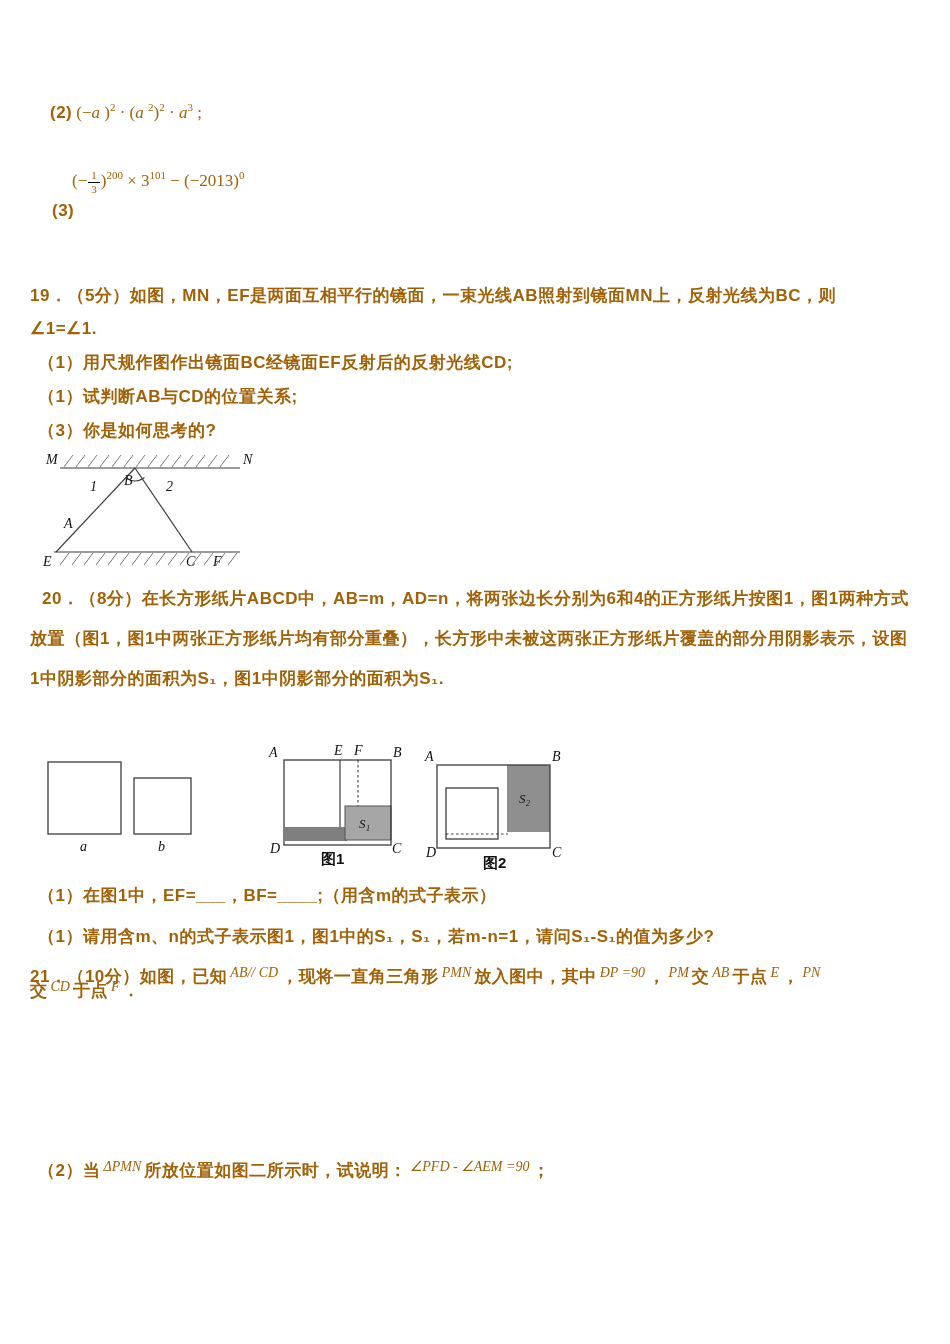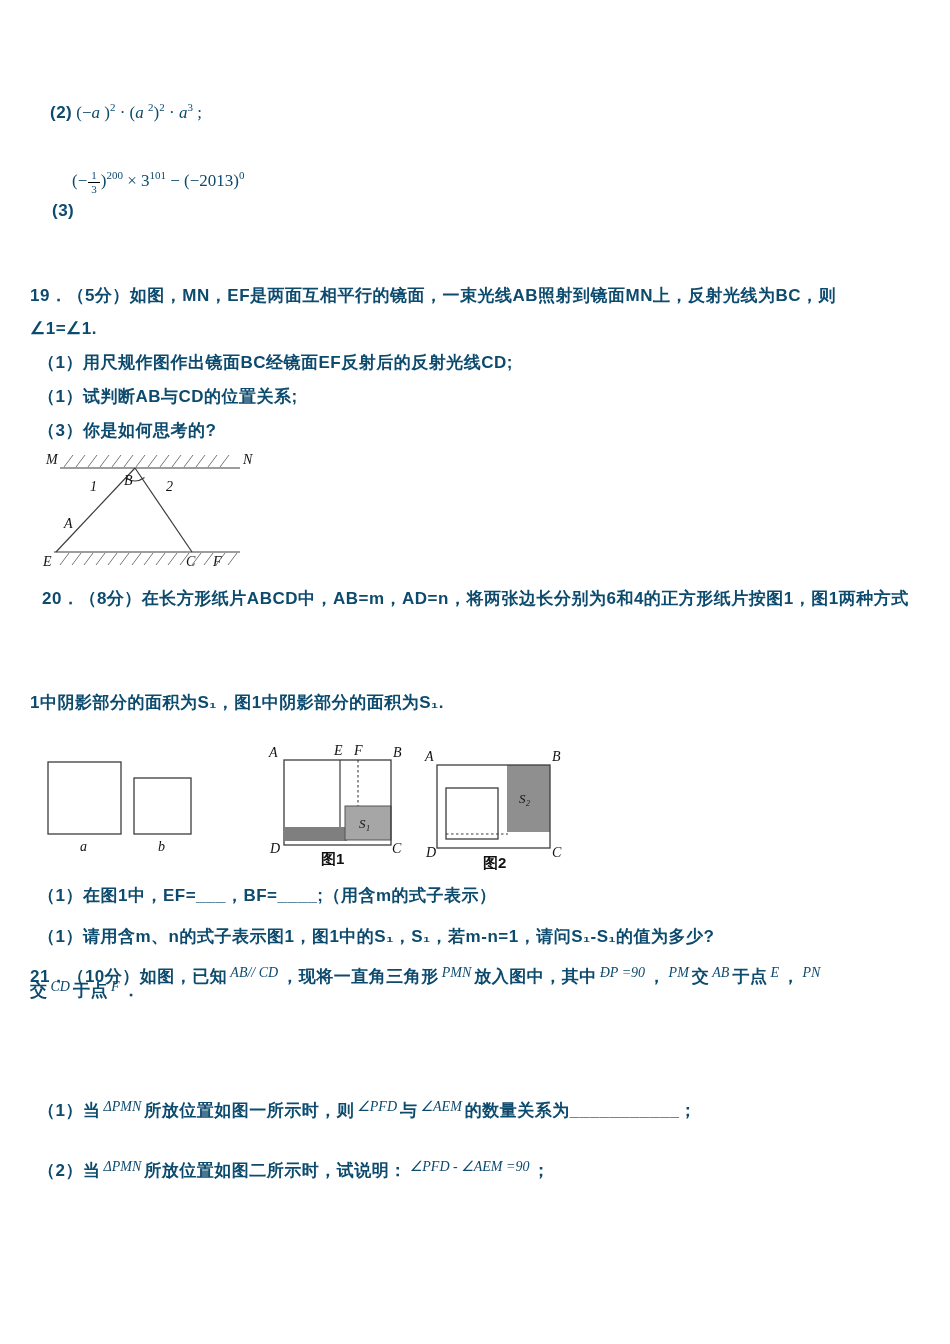--- a/index.html
+++ b/index.html
@@ -1,18 +1,18 @@
 <!DOCTYPE html>
 <html><head>
 <meta charset="utf-8">
 <style>
   html,body { margin:0; padding:0; background:#ffffff; }
   .page {
     position:relative; width:950px; height:1344px; background:#ffffff;
-    font-family:"Liberation Sans", sans-serif; color:#0c4a6e; overflow:hidden;
+    font-family:"Liberation Sans", sans-serif; color:#a16207; overflow:hidden;
   }
   .line {
     position:absolute; font-size:17px; font-weight:700; white-space:nowrap;
     letter-spacing:0.5px; line-height:1.35;
   }
   .blab { font-weight:700; margin-right:4px; }
   .formula { font-weight:400; letter-spacing:0; font-family:"Liberation Serif", serif; }
   .cn { font-weight:700; letter-spacing:0.5px; font-family:"Liberation Sans", sans-serif; font-style:normal; }
   .rm { font-family:"Liberation Serif", serif; font-weight:400; font-style:normal; }
   .it { font-family:"Liberation Serif", serif; font-weight:400; font-style:italic; }
@@ -65,21 +65,22 @@
     <text class="flbl" x="84" y="37">B</text>
     <text class="flbl" x="50" y="43">1</text>
     <text class="flbl" x="126" y="43">2</text>
     <text class="flbl" x="24" y="80">A</text>
     <text class="flbl" x="3" y="118">E</text>
     <text class="flbl" x="146" y="118">C</text>
     <text class="flbl" x="173" y="118">F</text>
   </svg>
 
   <div class="line" style="left:42px; top:588px;">20．（8分）在长方形纸片ABCD中，AB=m，AD=n，将两张边长分别为6和4的正方形纸片按图1，图1两种方式</div>
-  <div class="line" style="left:30px; top:668px;margin-top:24px;">1中阴影部分的面积为S₁，图1中阴影部分的面积为S₁.</div>
+  <div class="line" style="left:30px; top:628px;">放置（图1，图1中两张正方形纸片均有部分重叠），长方形中未被这两张正方形纸片覆盖的部分用阴影表示，设图</div>
+  <div class="line" style="left:30px; top:668px;">1中阴影部分的面积为S₁，图1中阴影部分的面积为S₁.</div>
 
   <svg class="fig" style="left:42px; top:756px;" width="160" height="100" viewBox="0 0 160 100">
     <rect class="box" x="6" y="6" width="73" height="72"></rect>
     <rect class="box" x="92" y="22" width="57" height="56"></rect>
     <text class="flbl" x="38" y="95">a</text>
     <text class="flbl" x="116" y="95">b</text>
   </svg>
 
   <svg class="fig" style="left:266px; top:742px;" width="140" height="125" viewBox="0 0 140 125">
     <rect x="19" y="85" width="62" height="14" fill="#7f7f7f"></rect>
@@ -108,16 +109,15 @@
     <text class="flbl" x="129" y="111">C</text>
     <text class="fs" x="96" y="57">S₂</text>
     <text class="fcap" x="60" y="122">图2</text>
   </svg>
 
   <div class="line" style="left:38px; top:885px;">（1）在图1中，EF=___，BF=____;（用含m的式子表示）</div>
   <div class="line" style="left:38px; top:926px;text-align:right;">（1）请用含m、n的式子表示图1，图1中的S₁，S₁，若m-n=1，请问S₁-S₁的值为多少?</div>
 
   <div class="line" style="left:30px; top:966px;"><span class="cn">21．（10分）如图，已知</span><span class="m">AB// CD</span><span class="cn">，现将一直角三角形</span><span class="m">PMN</span><span class="cn">放入图中，其中</span><span class="m">ĐP =90</span><span class="cn">，</span><span class="m">PM</span><span class="cn">交</span><span class="m">AB</span><span class="cn">于点</span><span class="m">E</span><span class="cn">，</span><span class="m">PN</span></div>
   <div class="line" style="left:30px; top:980px;"><span class="cn">交</span><span class="m">CD</span><span class="cn">于点</span><span class="m">F</span><span class="cn">．</span></div>
-  <div class="line" style="left:38px; top:1100px;"><span class="cn">（1）当</span><span class="m">ΔPMN</span><span class="cn">所放位置如图一所示时，则</span><span class="m">∠PFD</span><span class="cn">与</span><span class="m">∠AEM</span><span class="cn">的数量关系为</span><span class="cn">___________</span><span class="cn">；</span></div>
   <div class="line" style="left:38px; top:1160px;"><span class="cn">（2）当</span><span class="m">ΔPMN</span><span class="cn">所放位置如图二所示时，试说明：</span><span class="m">∠PFD - ∠AEM =90</span><span class="cn">；</span></div>
 
 </div>
 
 </body></html>

